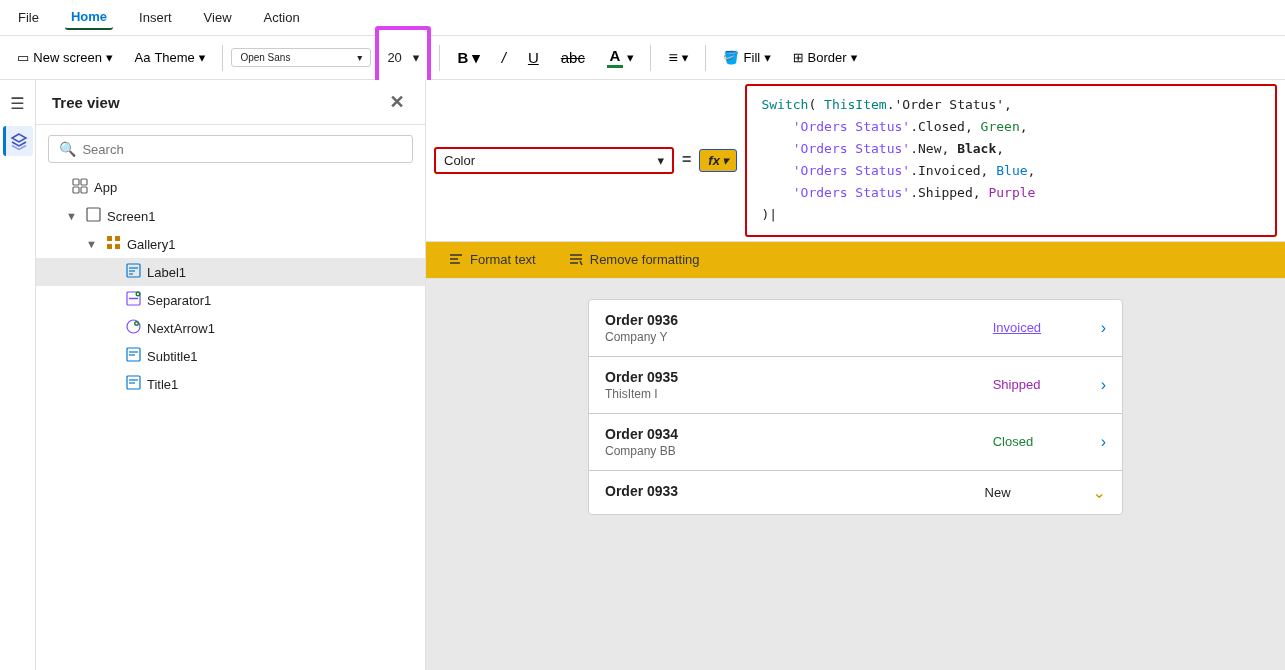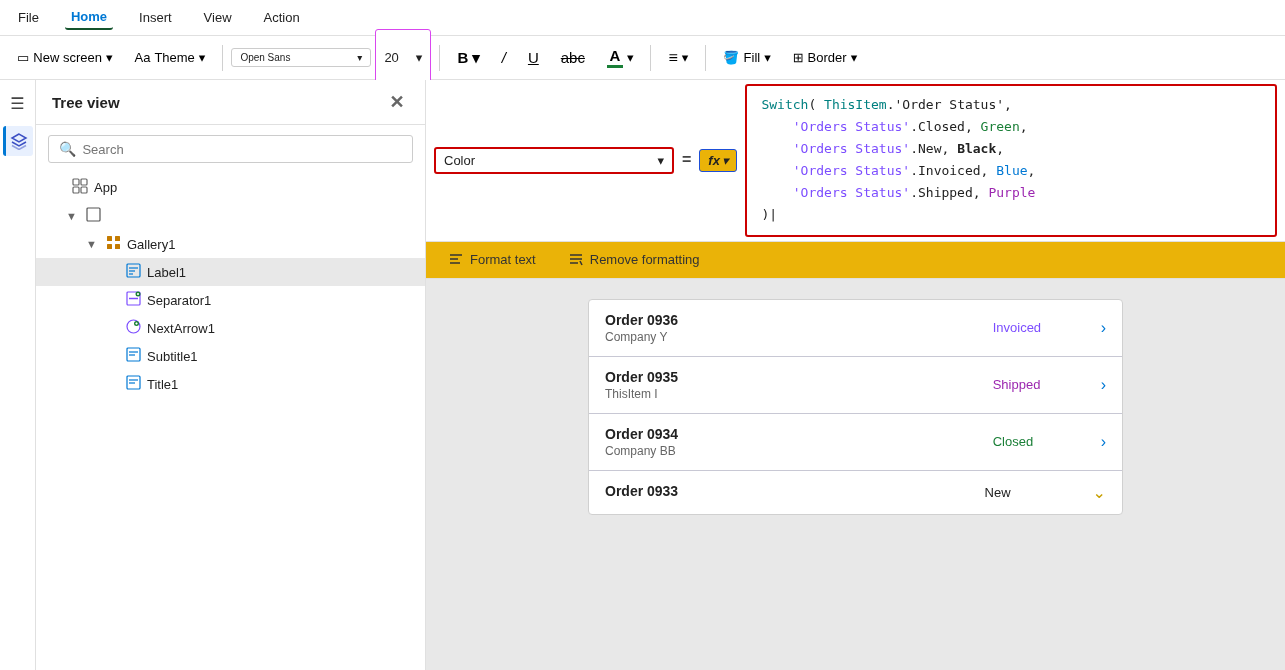--- a/index.html
+++ b/index.html
@@ -63,21 +63,21 @@
       font-size: 10px;
       background: #fff;
       width: 140px;
       cursor: pointer;
       display: flex;
       align-items: flex-end;
       justify-content: space-between;
       gap: 22px;
     }
     .size-selector {
-      border: 1px solid #d946ef;
+      border: 4px solid #d946ef;
       border-radius: 3px;
       padding: 20px 8px;
       font-size: 13px;
       background: #fff;
       width: 56px;
       cursor: pointer;
       display: flex;
       align-items: center;
       justify-content: space-between;
     }
@@ -280,21 +280,21 @@
       align-items: center;
       padding: 12px 16px;
       border-bottom: 1px solid #c8c8d4;
       cursor: pointer;
     }
     .gallery-row:last-child { border-bottom: none; }
     .order-info { flex: 1; }
     .order-number { font-weight: 600; font-size: 14px; }
     .company-name { font-size: 12px; color: #666; margin-top: 2px; }
     .order-status { width: 100px; font-size: 13px; font-weight: 500; }
-    .status-invoiced { color: #7c4dff; }
+    .status-invoiced { color: #7c4dff; text-decoration: underline; }
     .status-shipped { color: #9c27b0; }
     .status-closed { color: #1a7f37; }
     .status-new { color: #222; }
     .order-arrow { color: #0078d4; font-size: 16px; margin-left: 8px; }
     .order-arrow-down { color: #c8a000; font-size: 16px; margin-left: 8px; }
 
     
     .tree-item {
       display: flex;
       align-items: center;
@@ -415,20 +415,21 @@
       </span>
       <span class="tree-label">App</span>
     </div>
     <div class="tree-item indent-1">
       <span class="tree-toggle">▼</span>
       <span style="font-size:14px; color:#555;">
         <svg width="15" height="15" viewBox="0 0 15 15" fill="none">
           <rect x="1" y="1" width="13" height="13" rx="1" stroke="#555" stroke-width="1.2"></rect>
         </svg>
       </span>
+      <span class="tree-label">Screen1</span>
     </div>
     <div class="tree-item indent-2">
       <span class="tree-toggle">▼</span>
       <span style="font-size:14px; color:#c47b00;">
         <svg width="15" height="15" viewBox="0 0 15 15" fill="none">
           <rect x="1" y="1" width="5" height="5" rx="0.5" fill="#c47b00"></rect>
           <rect x="9" y="1" width="5" height="5" rx="0.5" fill="#c47b00"></rect>
           <rect x="1" y="9" width="5" height="5" rx="0.5" fill="#c47b00"></rect>
           <rect x="9" y="9" width="5" height="5" rx="0.5" fill="#c47b00"></rect>
         </svg>

